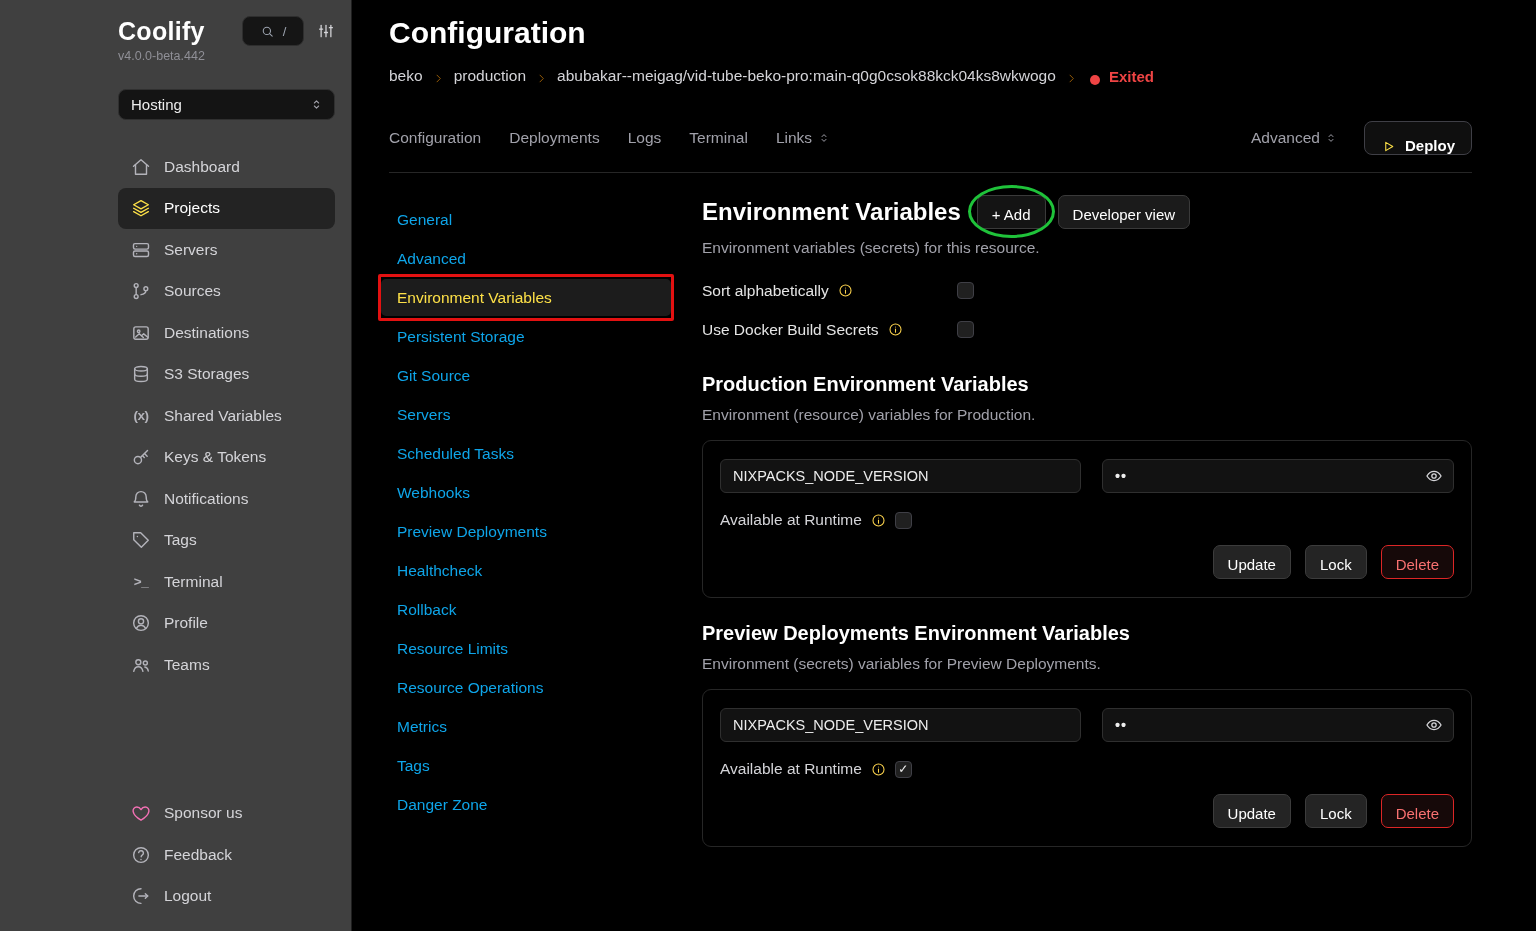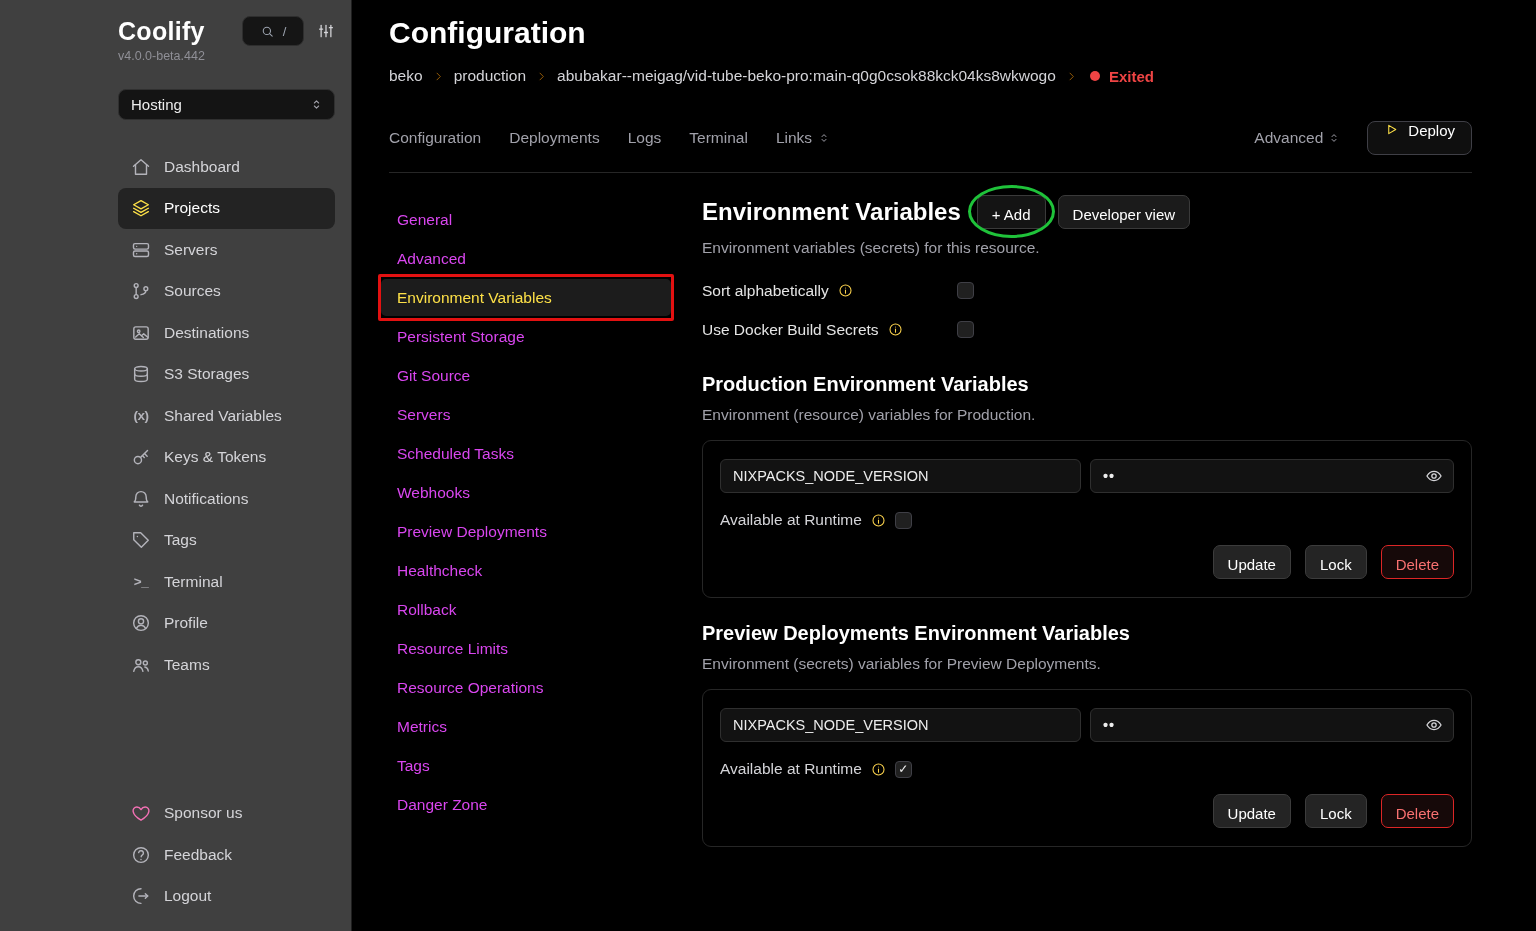--- a/index.html
+++ b/index.html
@@ -30,40 +30,40 @@
   .nav-item .nav-icon { display:flex; color:#b3b3ba; width:20px; justify-content:center; }
   .nav-item.active { background:#232323; color:#fff; }
   .nav-item.active .nav-icon { color:var(--accent,#fde047); }
   .txticon { font-size:13.5px; font-weight:600; letter-spacing:-0.5px; line-height:20px; }
   .side-footer { margin-top:auto; display:flex; flex-direction:column; }
   .tint-sponsor .nav-icon { color:var(--sponsor,#f471b5); }
 
   
   .main { flex:1; padding:14px 64px 0 37px; display:flex; flex-direction:column; }
   .page-title { font-size:30px; font-weight:700; margin:0; line-height:38px; }
-  .breadcrumb { margin-top:15px; display:flex; align-items:center; gap:9px; font-size:15.5px; color:#d4d4d8; }
+  .breadcrumb { margin-top:15px; display:flex; align-items:flex-end; gap:9px; font-size:15.5px; color:#d4d4d8; }
   .bc-sep { display:flex; color:#a16207; }
   .status-dot { width:10px; height:10px; border-radius:50%; background:var(--error,#ef4444); margin-left:3px; }
   .status-label { color:var(--error,#ef4444); font-weight:700; font-size:15px; }
   .tabbar { margin-top:36px; display:flex; align-items:center; font-size:15.5px; color:#a1a1aa; }
   .tabs-left { display:flex; align-items:center; gap:28px; }
   .tab { display:flex; align-items:center; gap:5px; cursor:pointer; }
   .tab .cud { display:flex; }
   .tab-right { margin-left:auto; display:flex; align-items:center; gap:26px; }
   .adv { display:flex; align-items:center; gap:4px; cursor:pointer; }
-  .deploy-btn { display:flex; align-items:flex-start; gap:9px; background:#0f0f0f; border:1px solid #3f3f46;
-                color:#fff; font-size:15px; font-weight:400; padding:0 16px; height:34px; border-radius:8px;
+  .deploy-btn { display:flex; align-items:flex-end; gap:9px; background:#0f0f0f; border:1px solid #3f3f46;
+                color:#fff; font-size:15px; font-weight:700; padding:0 16px; height:34px; border-radius:8px;
                 font-family:inherit; cursor:pointer; }
   .play-icon { display:flex; color:var(--accent,#fde047); }
   .divider { margin-top:17px; border-bottom:1px solid #262626; }
 
   
   .body-row { display:flex; flex:1; }
   .subnav { width:299px; min-width:299px; padding-top:27px; display:flex; flex-direction:column; }
-  .subnav-item { position:relative; z-index:0; padding:10px 0 10px 8px; font-size:15.5px; color:#d946ef;
+  .subnav-item { position:relative; z-index:0; padding:10px 0 10px 8px; font-size:15.5px; color:#0ea5e9;
                  cursor:pointer; line-height:19px; }
   .subnav-item.active { color:var(--accent,#fde047); }
   .subnav-item.active::before { content:""; position:absolute; z-index:-1; left:-8px; right:17px; top:1px;
                  bottom:1px; background:#1c1c1c; border-radius:5px; }
   .red-box { position:absolute; left:-11px; right:14px; top:-4px; bottom:-4px;
              border:3px solid var(--annotation_red,#e31111); border-radius:2px; pointer-events:none; }
 
   
   .content { flex:1; margin-left:14px; padding-top:22px; }
   .content-head { display:flex; align-items:center; }
@@ -77,21 +77,21 @@
   .muted { margin:10px 0 0; font-size:15.5px; color:#a1a1aa; }
   .toggles { margin-top:14px; }
   .toggle-row { display:flex; align-items:center; height:39px; }
   .toggle-left { display:flex; align-items:center; gap:9px; width:255px; font-size:15.5px; color:#e5e5e5; }
   .info-icon { display:flex; color:#fcd34d; }
   .checkbox { width:17px; height:17px; background:#202020; border:1px solid #3f3f46; border-radius:4px;
               display:flex; align-items:center; justify-content:center; font-size:12px; color:#ededed;
               cursor:pointer; flex:none; }
   .env-heading { font-size:20px; font-weight:700; margin:24px 0 0; }
   .card { margin-top:16px; border:1px solid #262626; border-radius:9px; padding:18px 17px; }
-  .inputs-row { display:flex; gap:9px;border-radius:16px; }
+  .inputs-row { display:flex; gap:21px;border-radius:16px; }
   .inp { width:361px; height:34px; background:#121212; border:1px solid #2f2f2f; border-radius:6px;
          color:#ededed; font-size:14.5px; padding:0 12px; font-family:inherit; outline:none; }
   .inp-wrap { position:relative; flex:1; display:flex; }
   .inp-wrap .inp { width:100%; padding-right:38px; }
   .inp.masked { font-weight:700; letter-spacing:1px; }
   .eye { position:absolute; right:11px; top:50%; transform:translateY(-50%); color:#d4d4d8;
          display:flex; cursor:pointer; }
   .runtime-row { margin-top:18px; display:flex; align-items:center; gap:9px; font-size:15.5px; color:#d4d4d8; }
   .btn-row { margin-top:16px; display:flex; justify-content:flex-end; gap:14px; }
   .btn.solid { background:#242424; border-color:#3c3c3c; }

